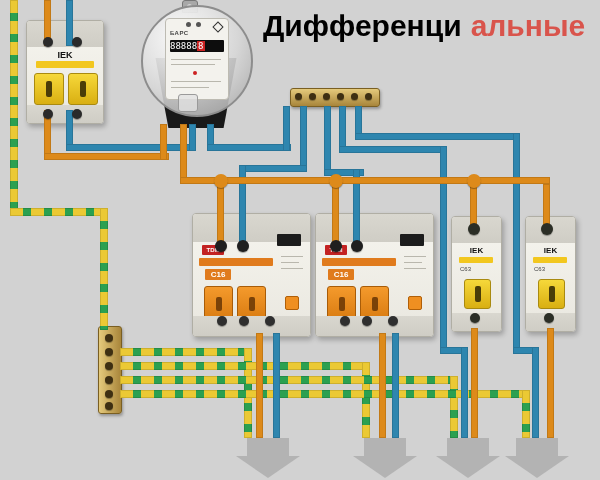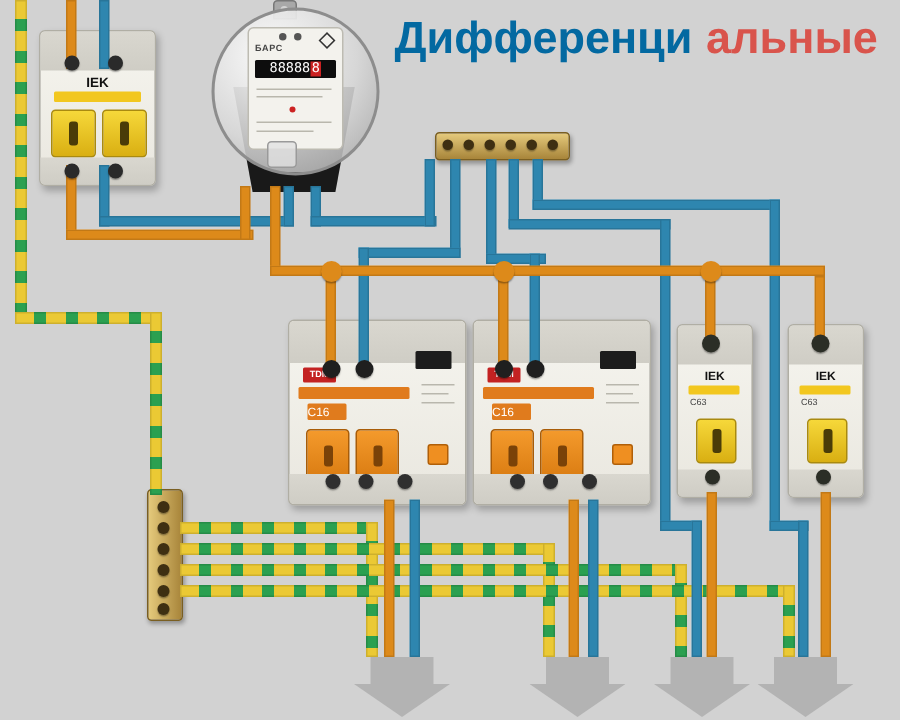--- a/index.html
+++ b/index.html
@@ -41,42 +41,42 @@
          border-radius:3px 3px 0 0;}
   .m-ear:after{content:"";position:absolute;left:4px;top:3px;width:5px;height:5px;border-radius:50%;background:#d2d2d2;}
   .m-black{position:absolute;background:#191919;clip-path:polygon(6% 0,94% 0,80% 100%,20% 100%);border-radius:6px;}
   .m-dome{position:absolute;border-radius:50%;border:2px solid #8d8d8d;
           background:radial-gradient(circle at 35% 28%,rgba(252,252,252,.97),rgba(215,215,215,.88) 55%,rgba(160,160,160,.9));}
   .m-face{position:absolute;background:#f3f2ed;border:1px solid #bdbbb2;border-radius:4px;}
   .m-seal{position:absolute;width:5px;height:5px;border-radius:50%;background:#555;}
   .m-diamond{position:absolute;width:6px;height:6px;border:1px solid #333;transform:rotate(45deg);}
   .m-brand{position:absolute;font-size:6px;color:#444;font-weight:bold;letter-spacing:.5px;}
   .m-register{position:absolute;background:#0d0d0d;border-radius:1px;color:#fff;
-              font-family:"DejaVu Sans Mono",monospace;font-size:9px;line-height:12px;text-align:center;}
+              font-family:"DejaVu Sans Mono",monospace;font-size:9px;line-height:12px;text-align:left;}
   .m-register .last{color:#fff;background:#c22;padding:0 1px;}
   .m-reddot{position:absolute;width:4px;height:4px;border-radius:50%;background:#c22;}
   .m-foot{position:absolute;background:rgba(225,225,225,.8);border:1px solid #9a9a9a;border-radius:3px;}
 
   
   .brass{position:absolute;background:linear-gradient(180deg,#e5ca7c,#a8853a);
          border:1px solid #7a5f22;border-radius:3px;box-shadow:1px 2px 3px rgba(0,0,0,.3);}
   .brass.vert{background:linear-gradient(90deg,#e5ca7c,#a8853a);}
 
   
   .tdm{position:absolute;background:#c32222;color:#fff;font-size:6px;font-weight:bold;
        text-align:center;line-height:10px;border-radius:1px;}
   .dwin{position:absolute;background:#1c1c1c;border-radius:1px;}
   .oband{position:absolute;background:#e07b1d;border-radius:1px;}
-  .c16{position:absolute;background:#e07b1d;color:#fff;font-weight:normal;font-size:8px;
-       line-height:11px;text-align:left;border-radius:1px;}
+  .c16{position:absolute;background:#e07b1d;color:#fff;font-weight:bold;font-size:8px;
+       line-height:11px;text-align:center;border-radius:1px;}
   .tbtn{position:absolute;background:#ef8f21;border:1px solid #b05f08;border-radius:2px;}
 
   
   .title{position:absolute;left:263px;top:6px;font-weight:bold;font-size:30px;line-height:39px;white-space:nowrap;}
-  .title .t1{color:#0369a1;}
+  .title .t1{color:#000000;}
   .title .t2{color:#d9544c;margin-left:9px;}
   .caption{position:absolute;left:8px;top:423px;font-weight:bold;font-size:27px;color:#d01410;
            text-shadow:1px 1px 0 rgba(120,10,10,.45);white-space:nowrap;}
 </style>
 </head>
 <body>
 
 <div class="scene">
 
   <div class="device" style="left:26px;top:20px;width:76px;height:102px;">

